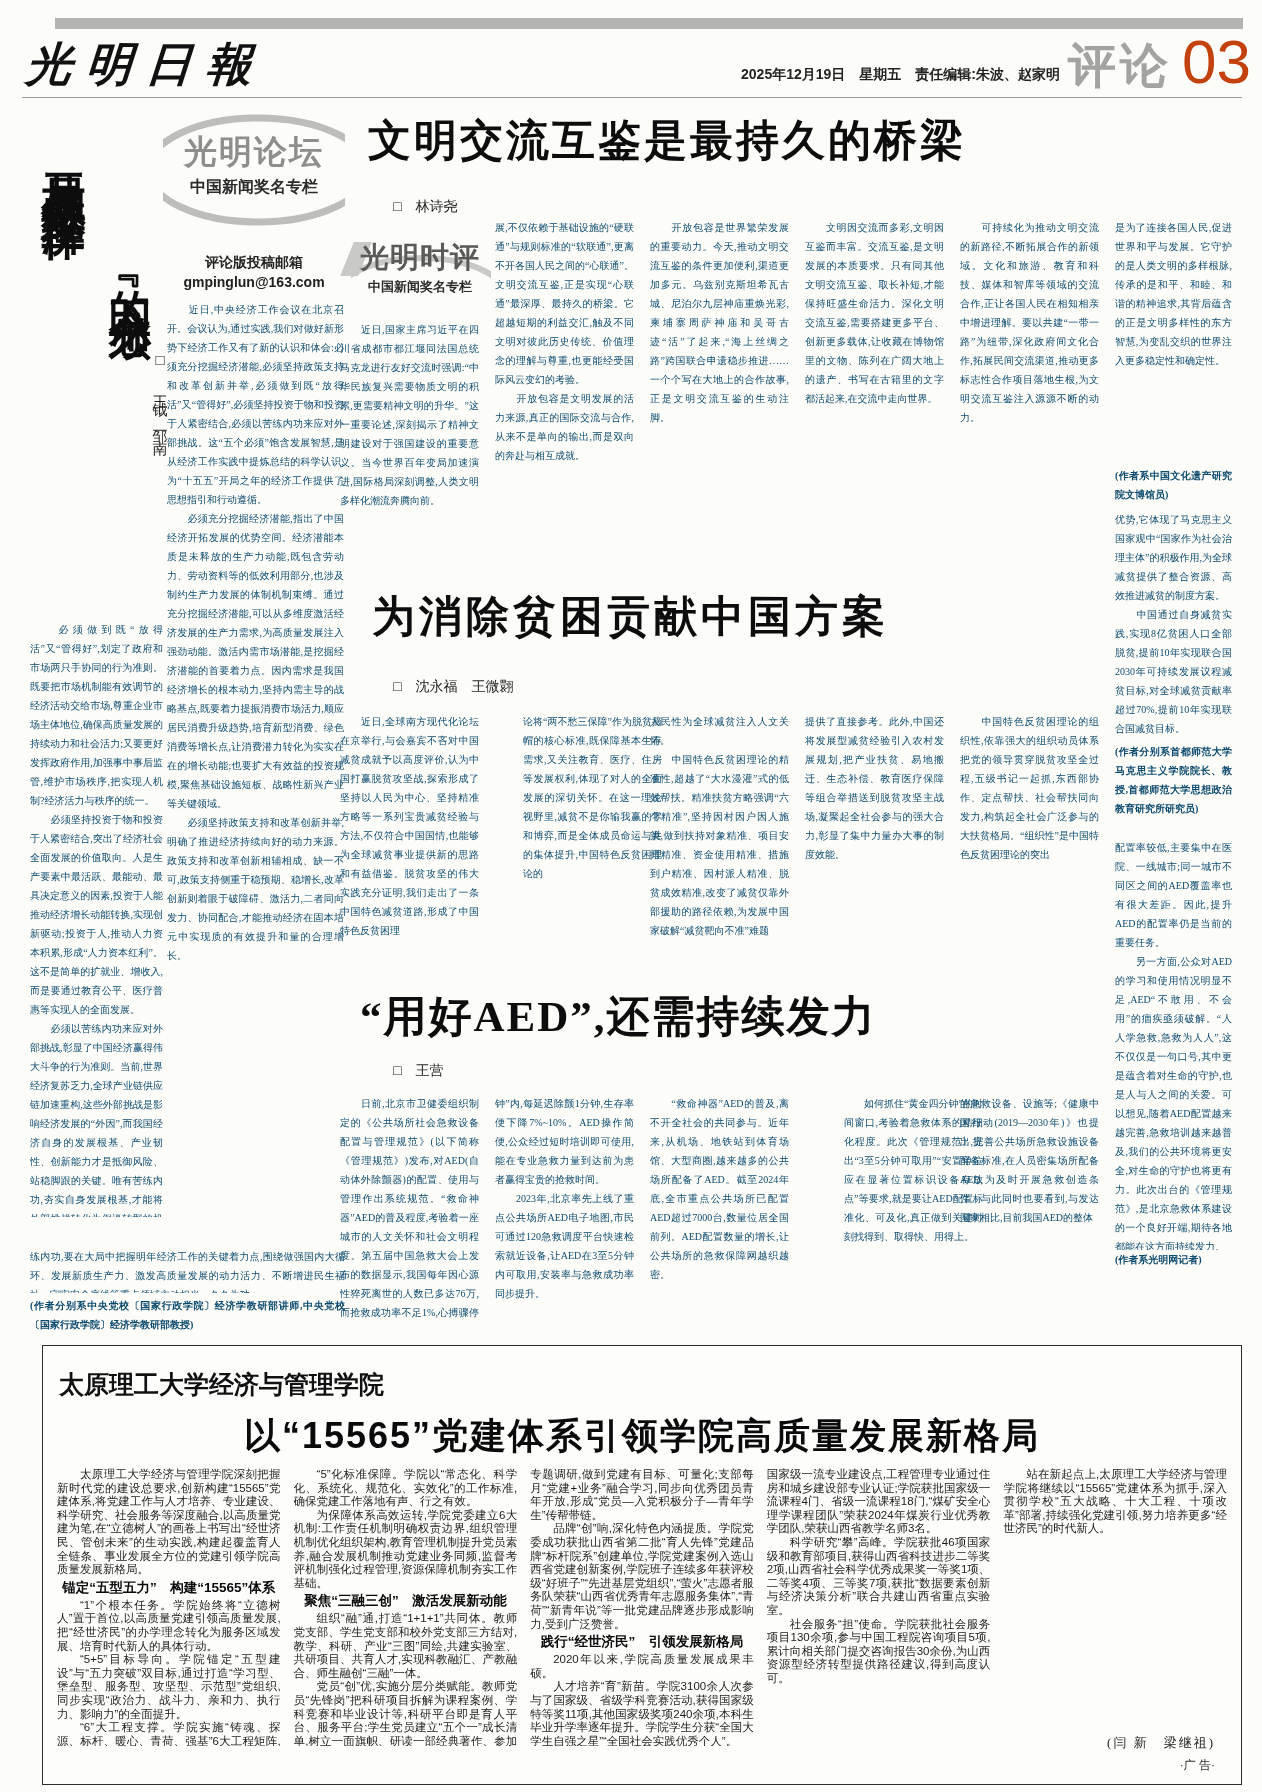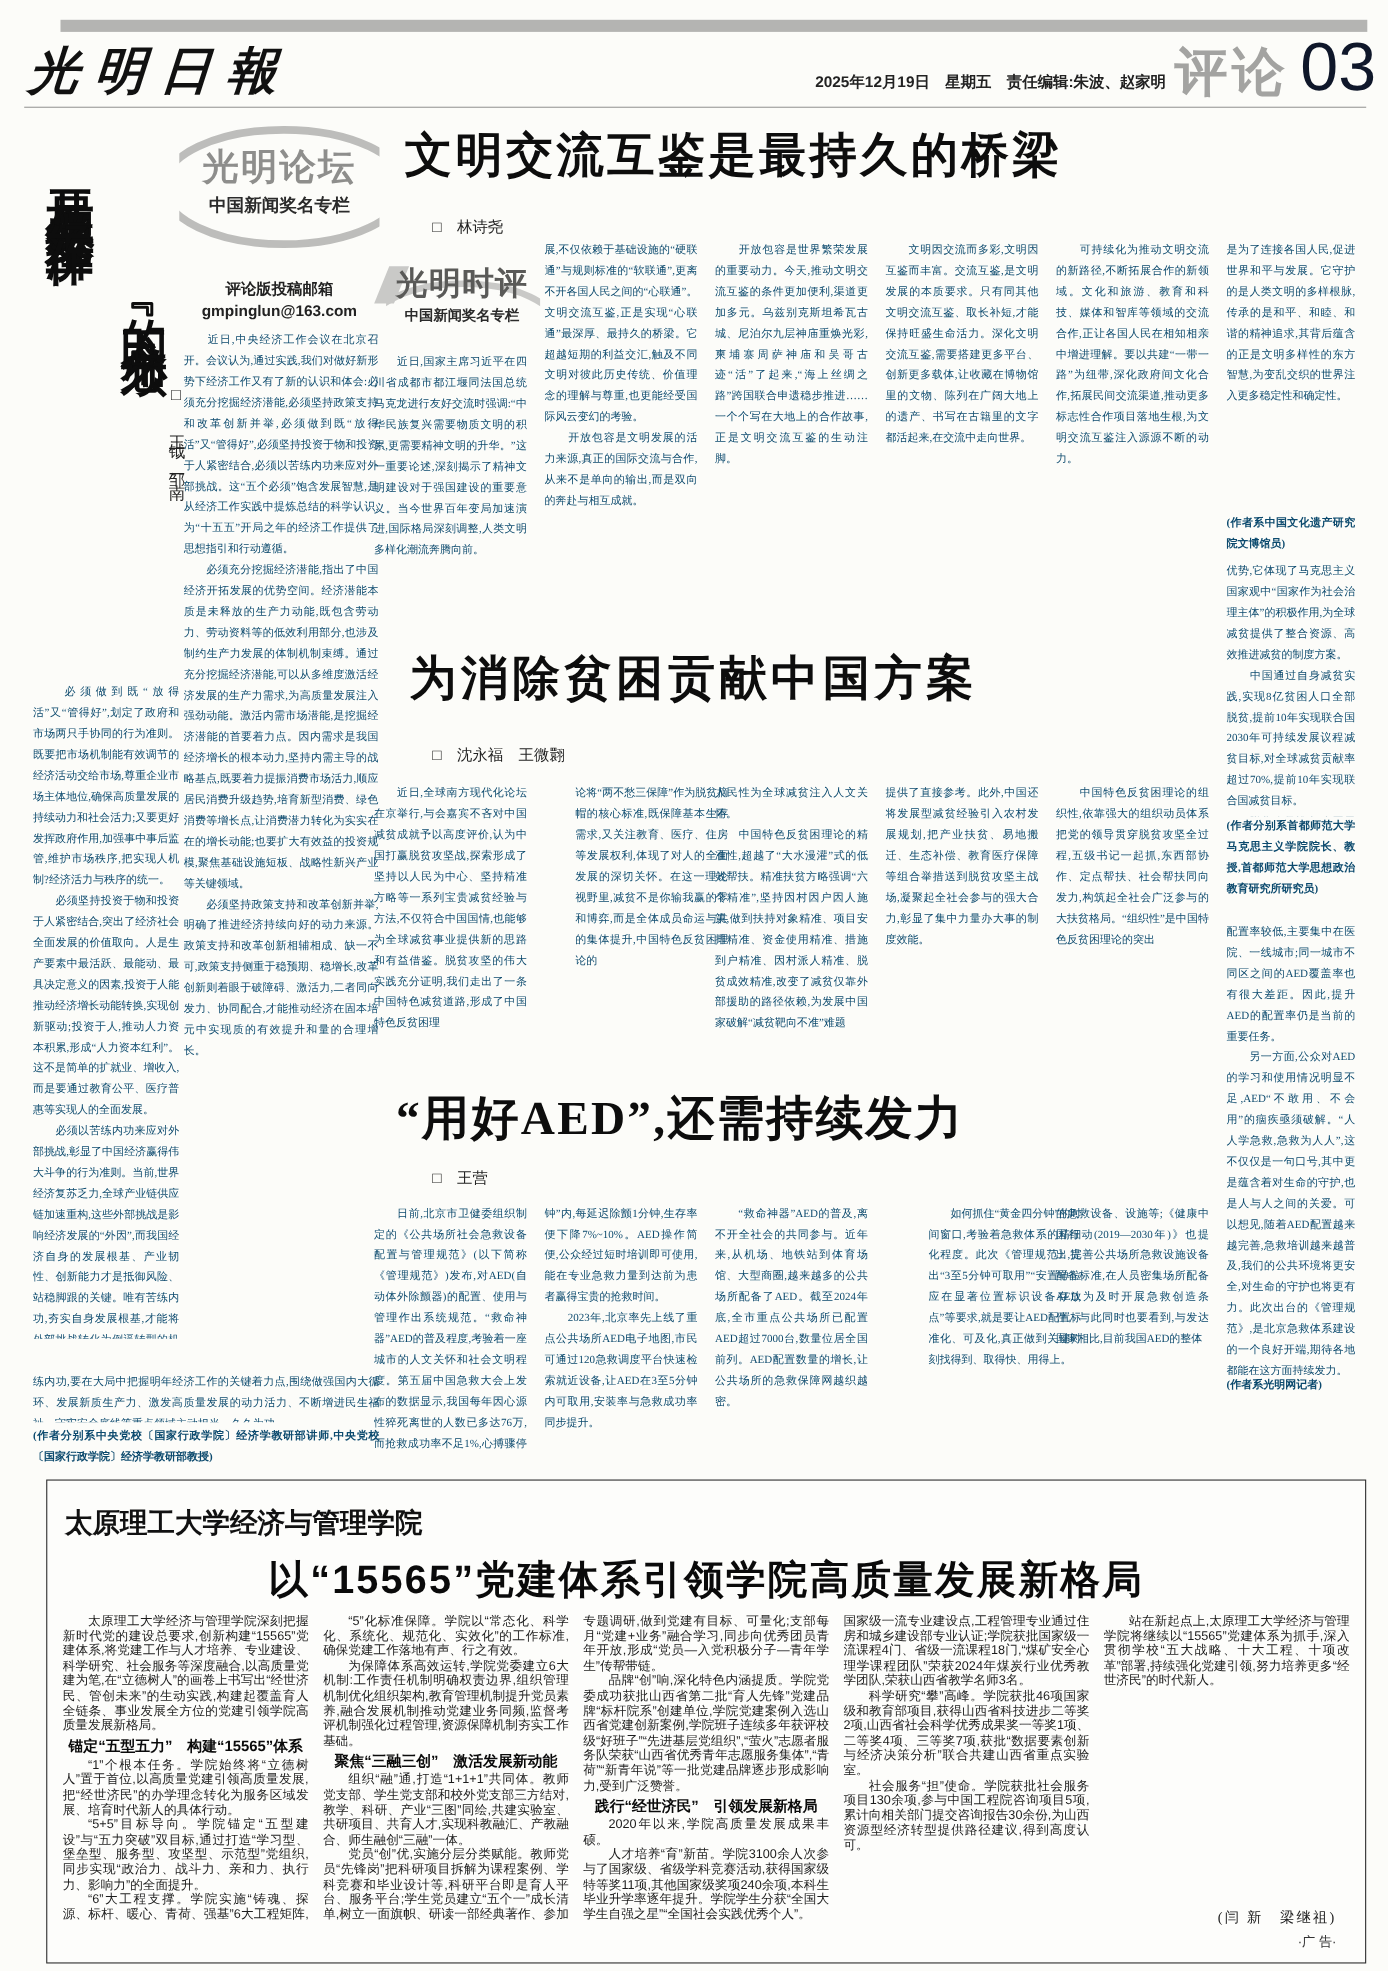--- a/index.html
+++ b/index.html
@@ -7,21 +7,21 @@
         font-family:"Liberation Serif","DejaVu Serif",serif;color:#1a1a1a;overflow:hidden;}
   
   .topbar{position:absolute;left:55px;top:18px;width:1188px;height:11px;background:#b4b4b2;}
   .logo{position:absolute;left:26px;top:34px;font-size:46px;font-weight:700;font-style:italic;
         letter-spacing:14px;color:#111;transform:skewX(-4deg);}
   .dateline{position:absolute;left:420px;top:66px;width:640px;text-align:right;
         font-family:"Liberation Sans",sans-serif;font-size:14px;font-weight:700;color:#222;}
   .section-name{position:absolute;left:1068px;top:34px;font-family:"Liberation Sans",sans-serif;
         font-size:48px;font-weight:700;color:#a3a3a1;letter-spacing:4px;}
   .page-num{position:absolute;left:1182px;top:26px;font-family:"Liberation Sans",sans-serif;
-        font-size:62px;font-weight:400;color:#0f172a;}
+        font-size:62px;font-weight:400;color:#c2410c;}
   .head-rule{position:absolute;left:22px;top:97px;width:1220px;height:1px;background:#9a9a98;}
   
   .btxt{font-size:10px;line-height:19px;text-align:justify;white-space:pre-line;
         overflow:hidden;color:#0c4a6e;}
   .attr{font-weight:700;}
   .byline{font-size:14px;color:#222;padding-left:31px;}
   .headline{font-weight:700;color:#0d0d0d;font-family:"Liberation Serif",serif;}
   
   .fbadge{position:absolute;left:163px;top:104px;width:182px;height:142px;text-align:center;}
   .fbadge svg{position:absolute;left:0;top:0;}

